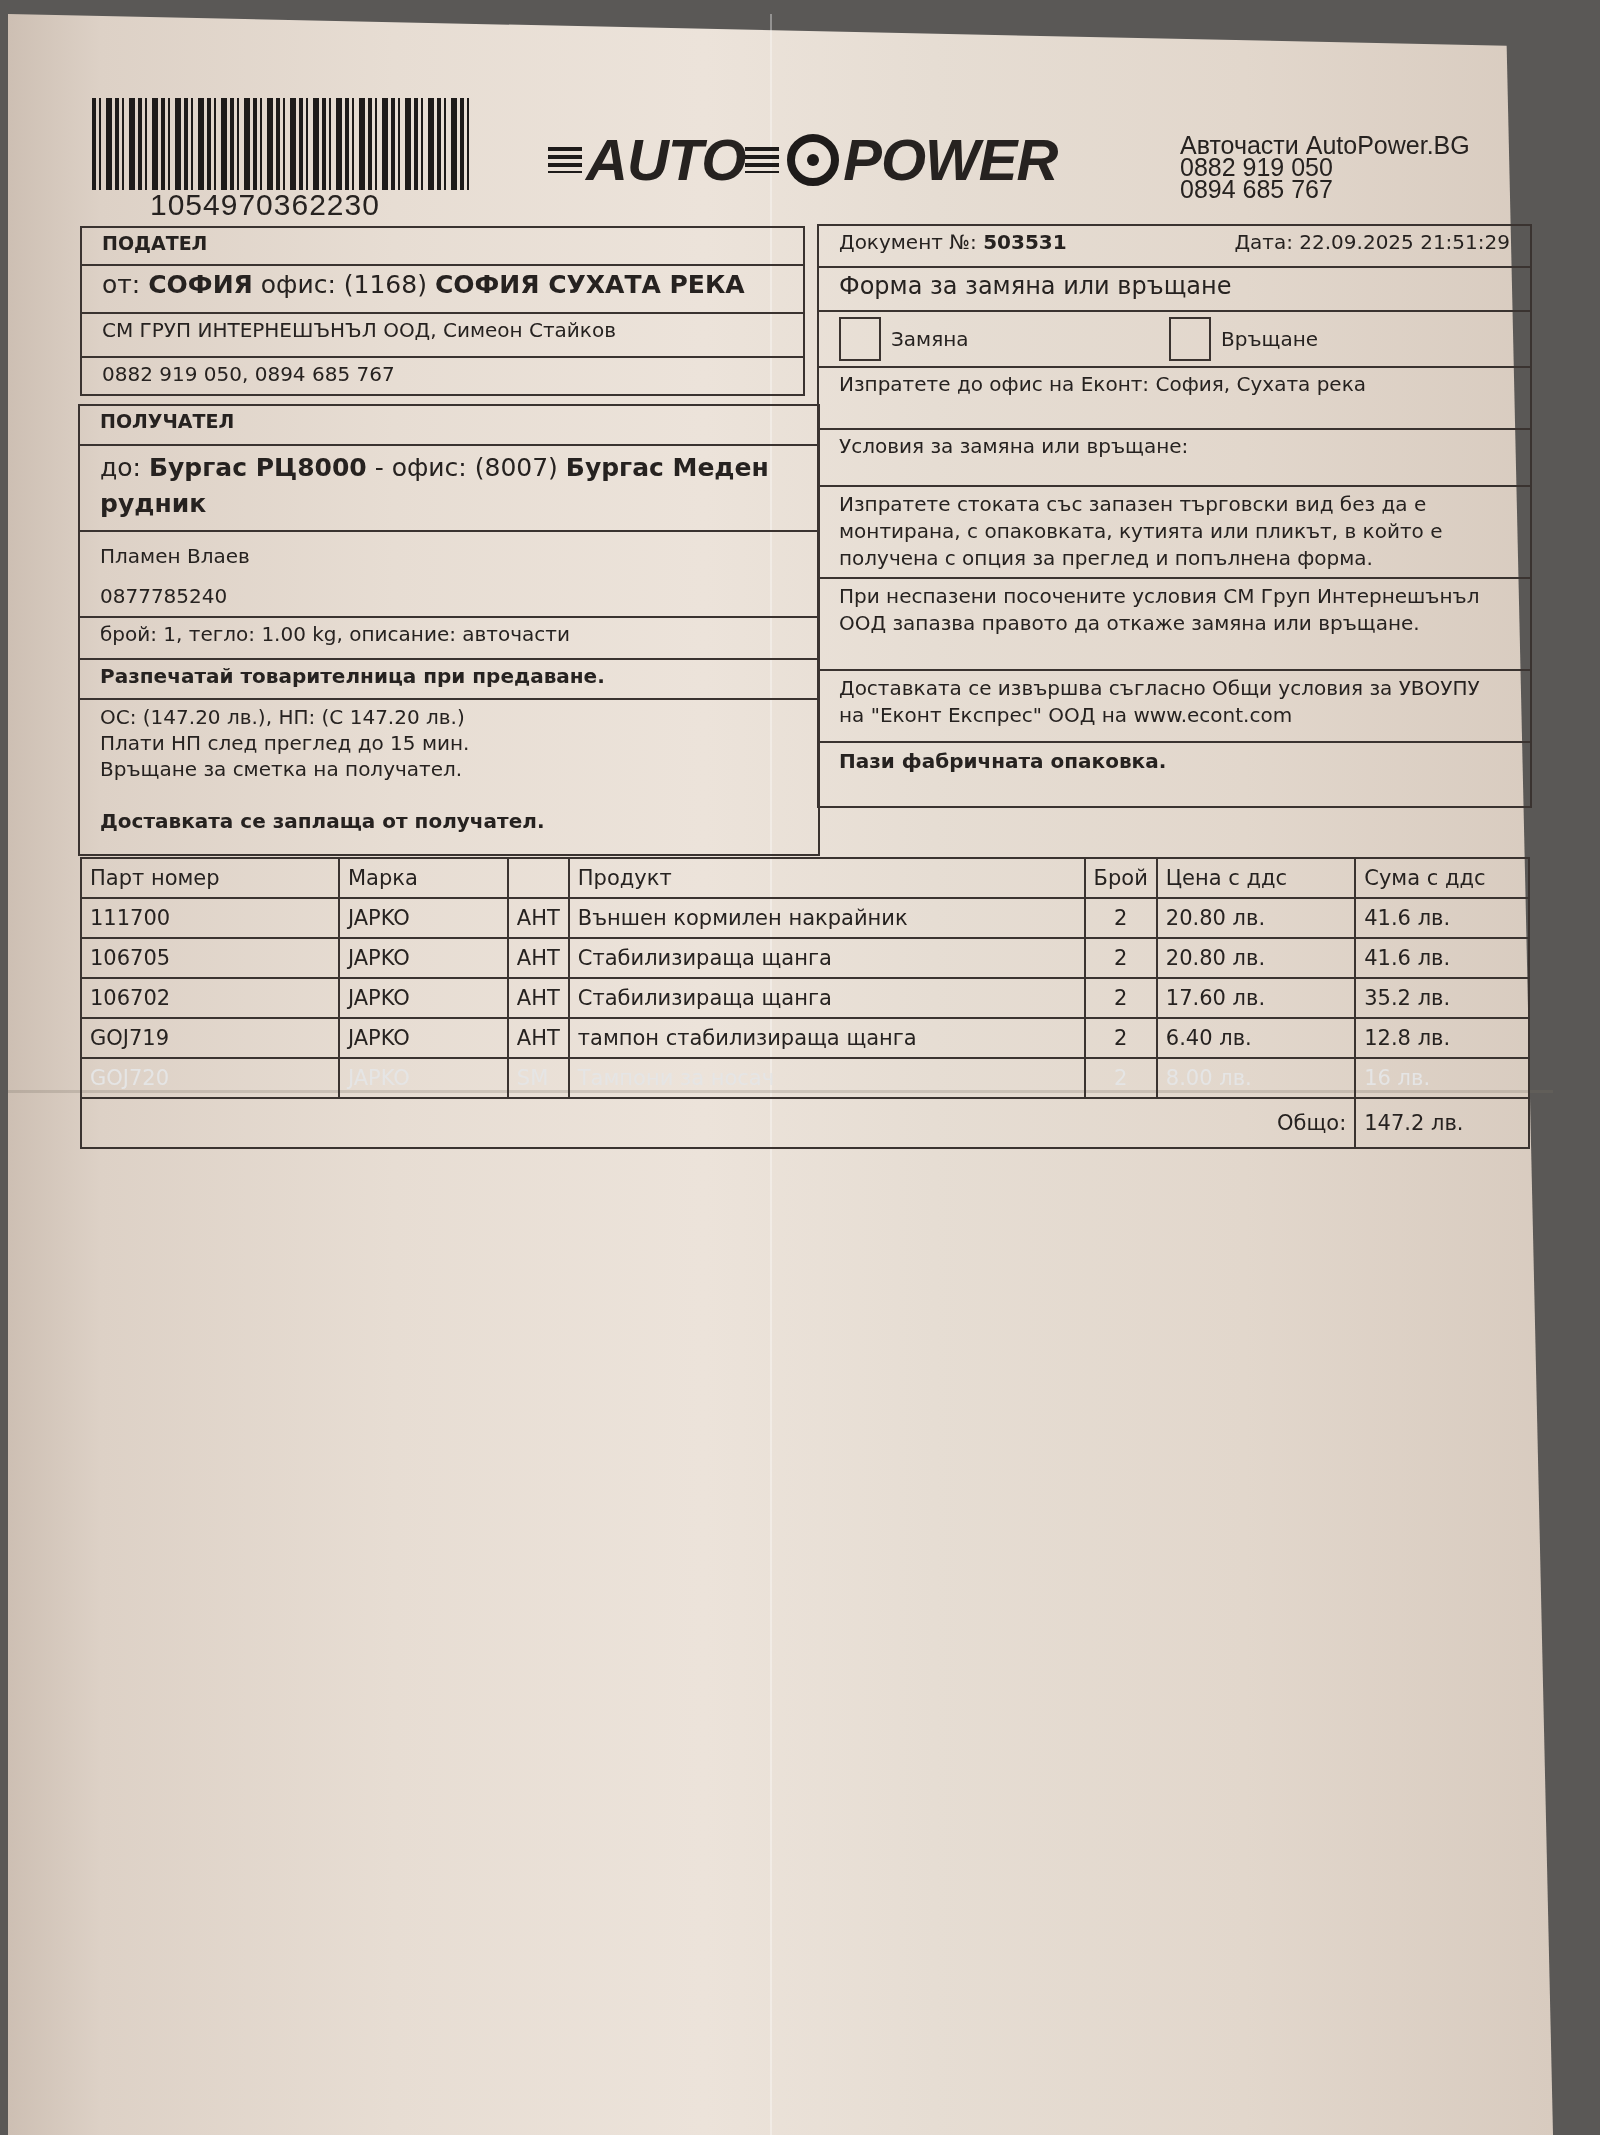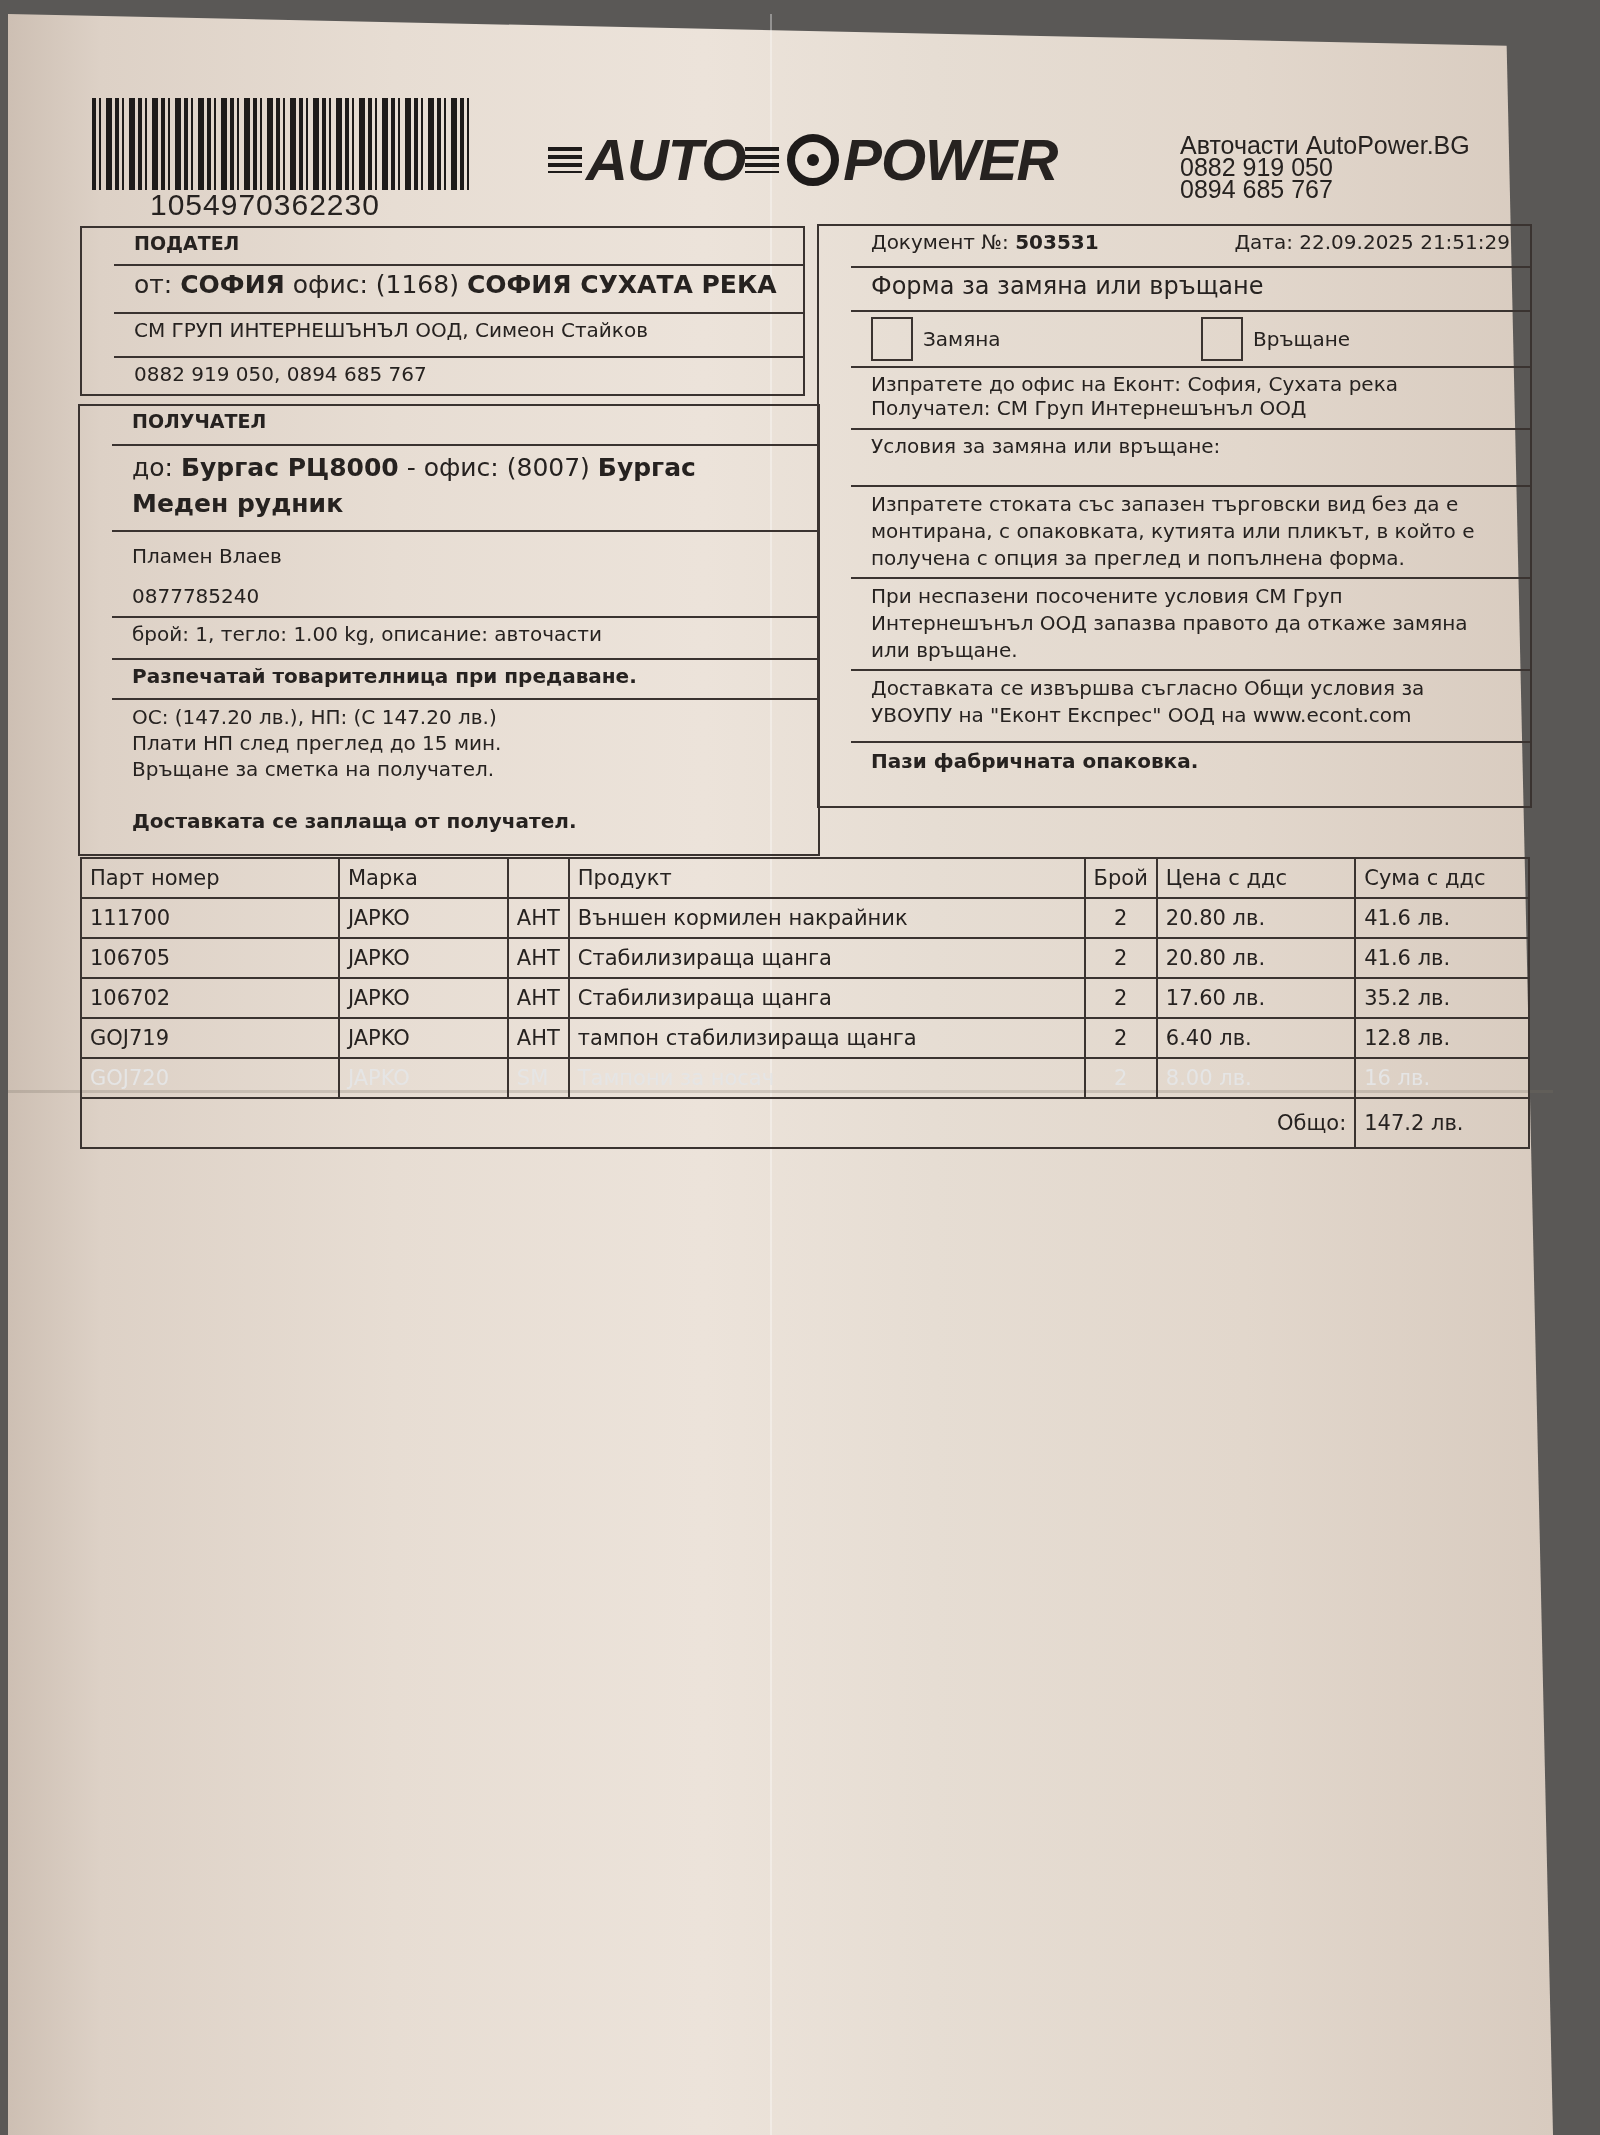--- a/index.html
+++ b/index.html
@@ -24,21 +24,21 @@
   .barcode-num { position:absolute; left: 150px; top: 188px; font-size: 30px; font-family: "Liberation Sans", sans-serif; letter-spacing: 1px; }
   .logo { position:absolute; left: 548px; top: 126px; font-family: "Liberation Sans", sans-serif; font-weight: bold; font-size: 58px; font-style: italic; letter-spacing: -1px; display:flex; align-items:center; }
   .logo .speed { display:inline-block; width: 34px; height: 26px; margin-right: 4px;
     background: repeating-linear-gradient(180deg, #1e1b1a 0 4px, transparent 4px 8px); }
   .logo .wheel { display:inline-block; width: 52px; height: 52px; border: 8px solid #1e1b1a; border-radius: 50%; box-sizing: border-box; position: relative; margin: 0 4px; }
   .logo .wheel::after { content:""; position:absolute; left: 12px; top: 12px; width: 12px; height: 12px; border-radius:50%; background:#1e1b1a; }
   .contact { position:absolute; left: 1180px; top: 134px; font-family: "Liberation Sans", sans-serif; font-size: 25px; line-height: 22px; }
 
   
   .box { position:absolute; border: 2px solid #3a3330; box-sizing: border-box; }
-  .row { border-bottom: 2px solid #3a3330; box-sizing: border-box; padding: 4px 20px; font-size: 20px; margin-left: 32px; }
+  .row { border-bottom: 2px solid #3a3330; box-sizing: border-box; padding: 4px 20px; font-size: 20px; }
   .row:last-child { border-bottom: none; }
   .b { font-weight: bold; }
 
   .sender { left: 80px; top: 226px; width: 725px; height: 170px; }
   .receiver { left: 78px; top: 404px; width: 742px; height: 452px; }
   .form { left: 817px; top: 224px; width: 715px; height: 584px; }
 
   .cb { display:inline-block; width: 38px; height: 40px; border: 2px solid #3a3330; vertical-align: middle; margin-right: 10px; }
 
   
@@ -123,21 +123,20 @@
       <span class="cb"></span>
       <span>Замяна</span>
     </span>
     <span style="display:flex;align-items:center;">
       <span class="cb"></span>
       <span>Връщане</span>
     </span>
   </div>
   <div class="row" style="height:62px;line-height:24px;">
     <div>Изпратете до офис на Еконт: София, Сухата река</div>
-    <div>Получател: СМ Груп Интернешънъл ООД</div>
   </div>
   <div class="row" style="height:57px;">Условия за замяна или връщане:</div>
   <div class="row" style="height:92px;line-height:27px;">Изпратете стоката със запазен търговски вид без да е монтирана, с опаковката, кутията или пликът, в който е получена с опция за преглед и попълнена форма.</div>
   <div class="row" style="height:92px;line-height:27px;">При неспазени посочените условия СМ Груп Интернешънъл ООД запазва правото да откаже замяна или връщане.</div>
   <div class="row" style="height:72px;line-height:27px;">Доставката се извършва съгласно Общи условия за УВОУПУ на "Еконт Експрес" ООД на www.econt.com</div>
   <div class="row b" style="height:70px;line-height:28px;">
     <div>Пази фабричната опаковка.</div>
   </div>
 </div>
 

